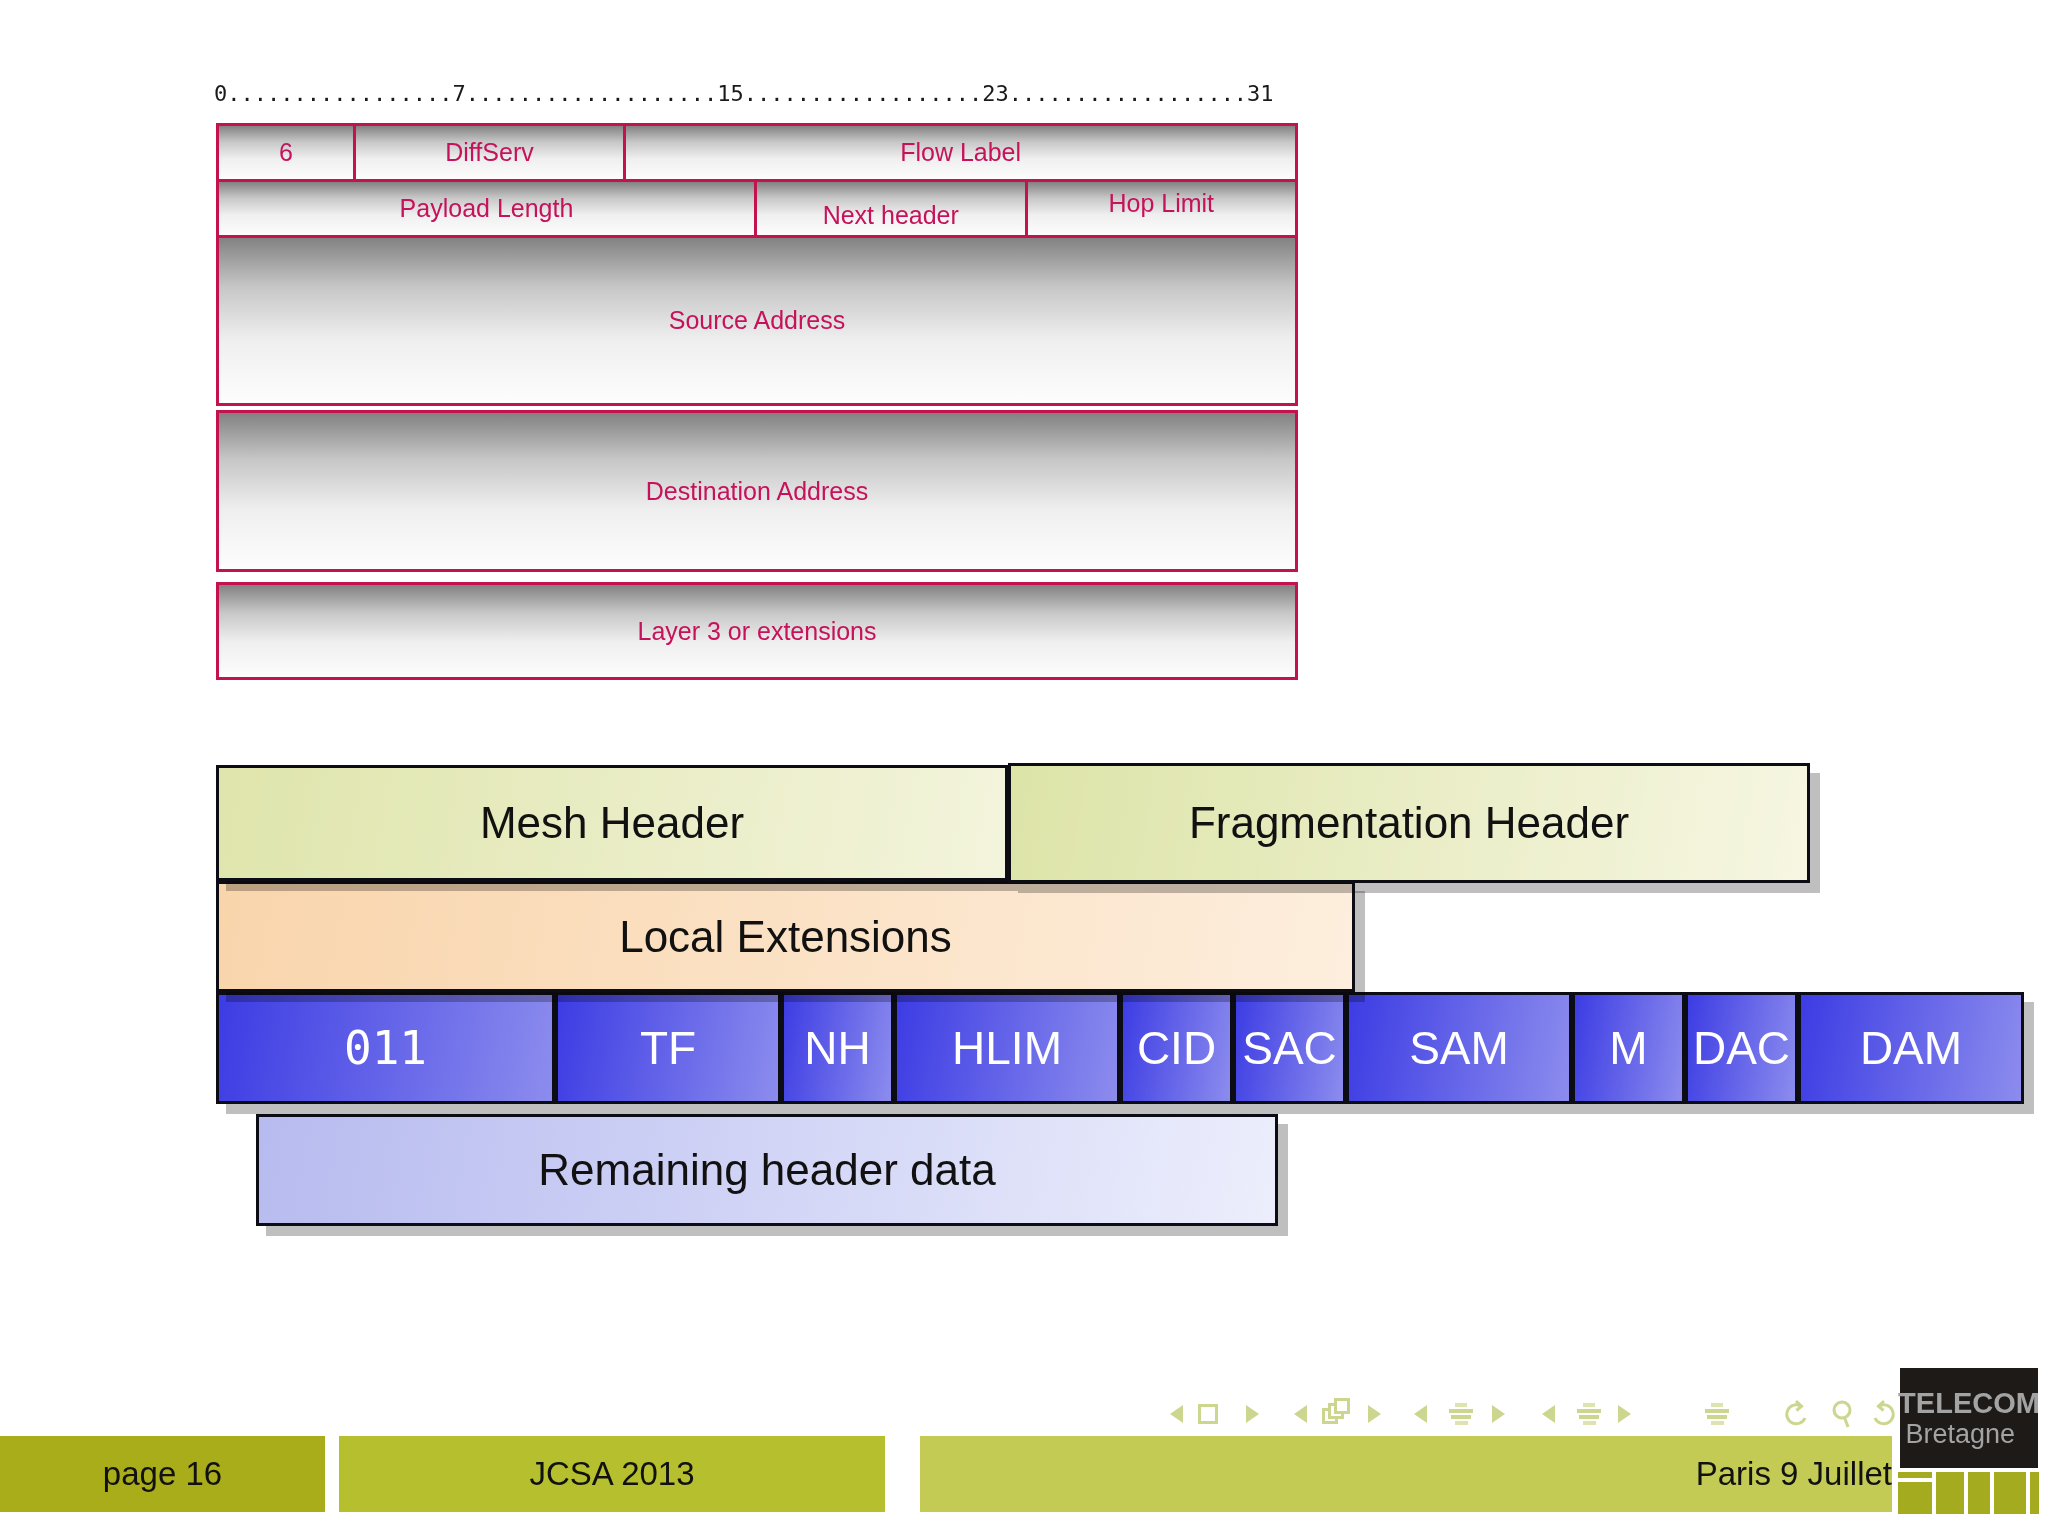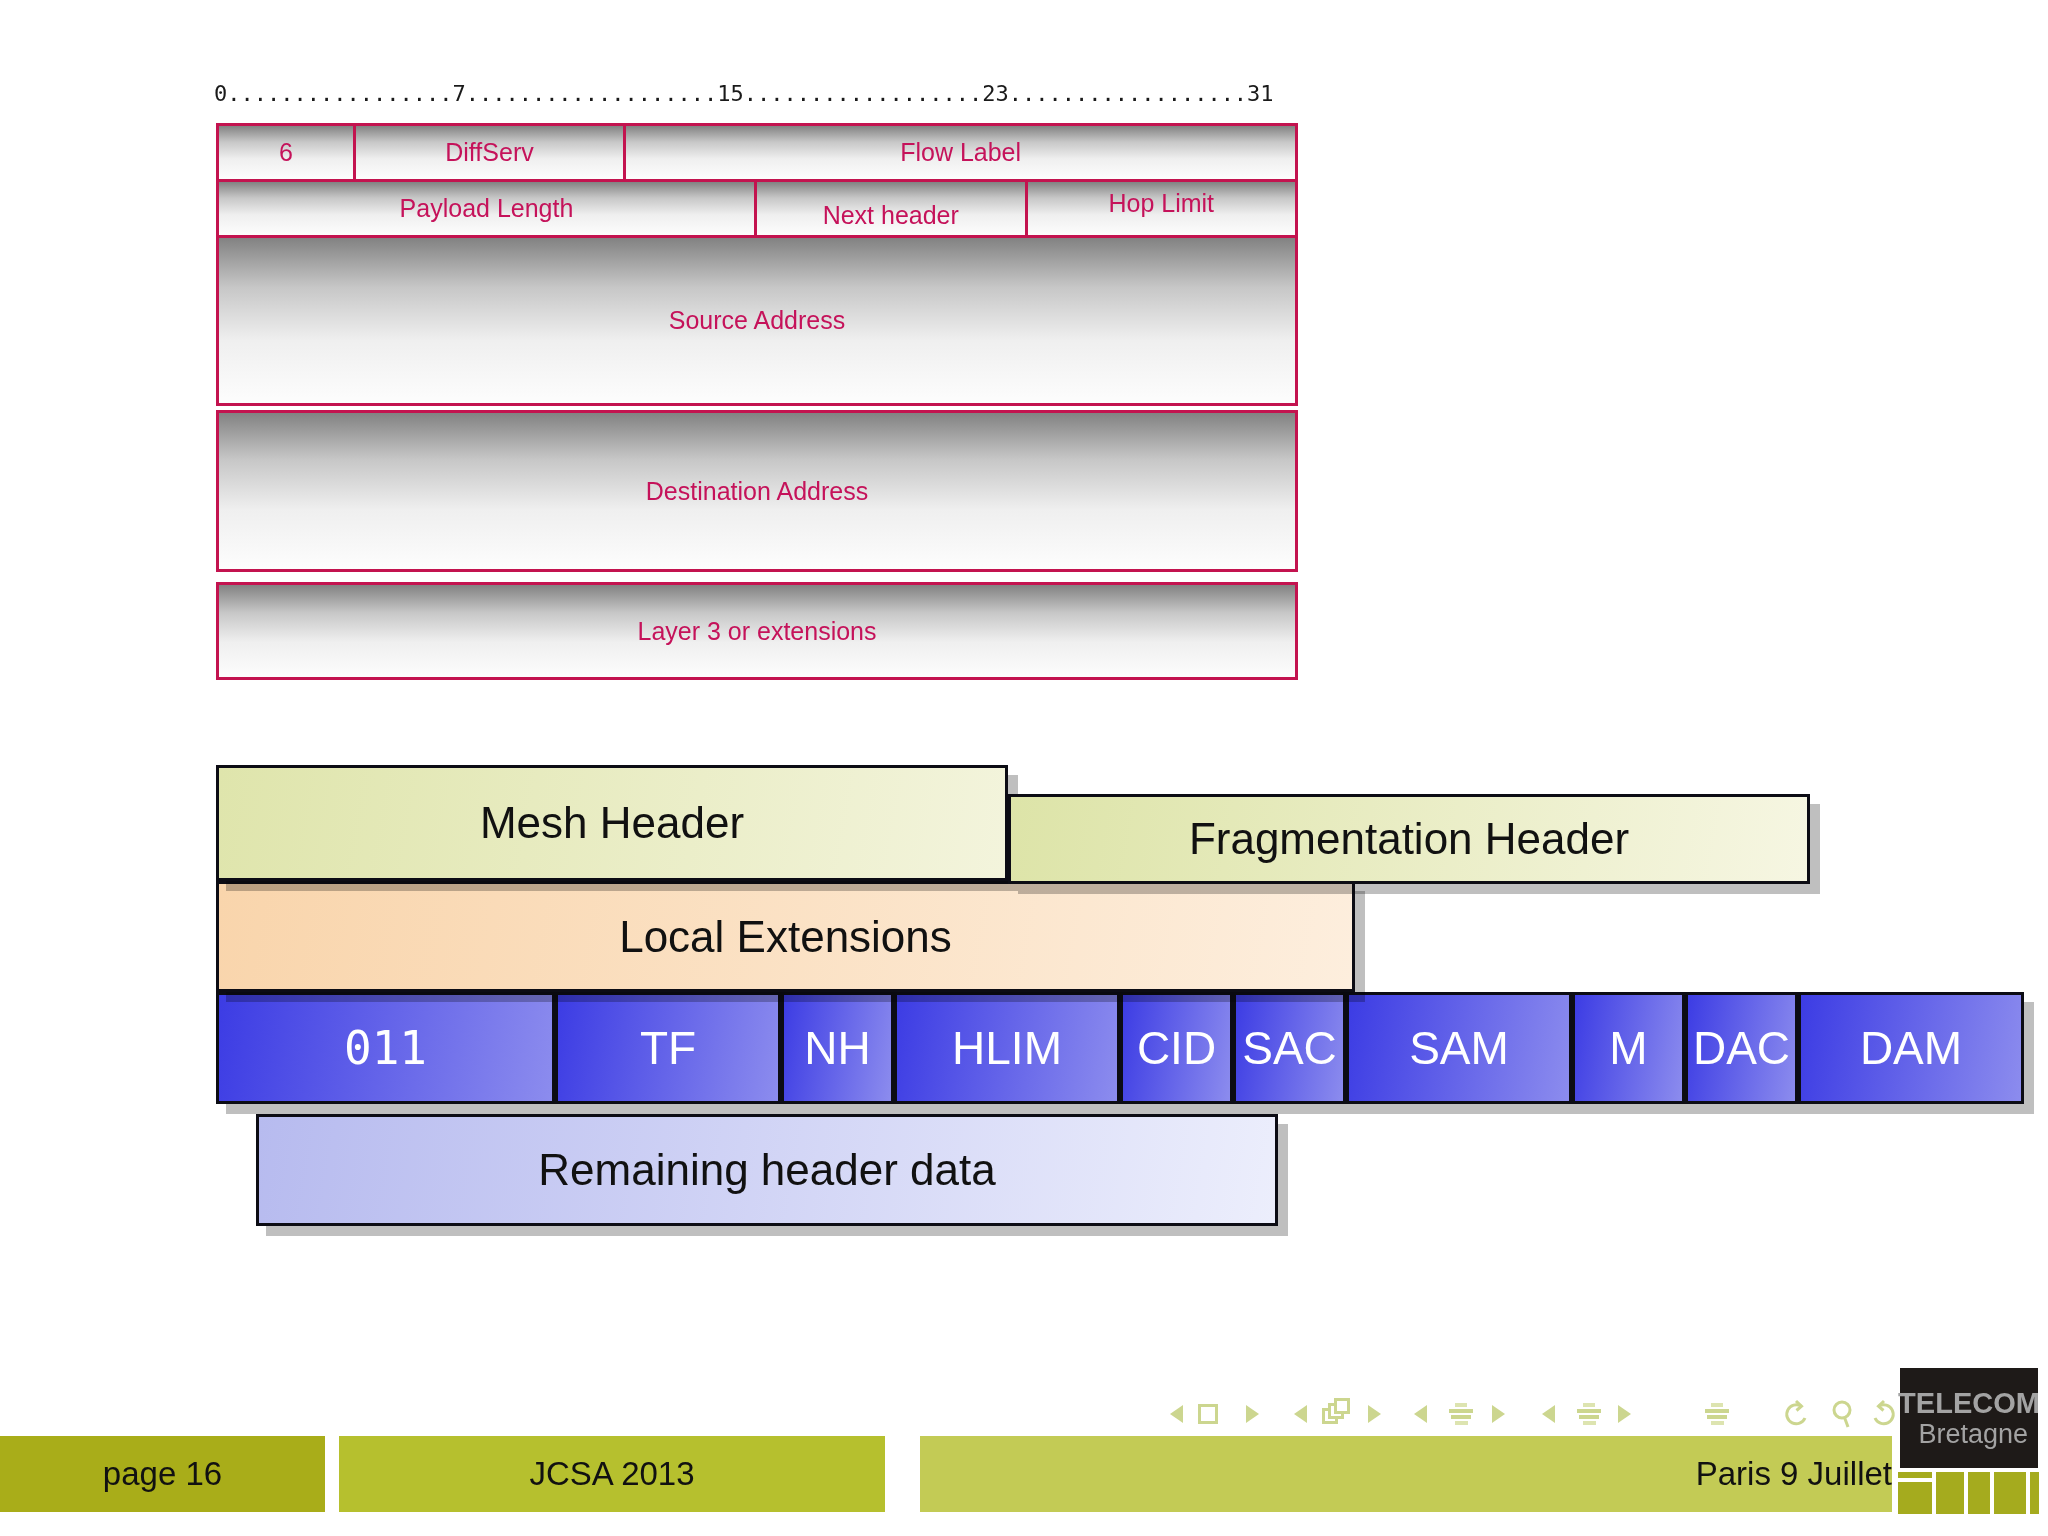--- a/index.html
+++ b/index.html
@@ -25,22 +25,22 @@
   .nudge-dn{position:relative;top:7px;} .nudge-up{position:relative;top:-5px;}
   .ipv6-dest{top:410px;height:162px;}
   .ipv6-l4{top:582px;height:98px;}
 
   
   .lp{position:absolute;box-sizing:border-box;border:3px solid #0c0c14;
       display:flex;align-items:center;justify-content:center;color:#111;
       font-size:44px;box-shadow:10px 10px 0 rgba(0,0,0,0.25);}
   .lp-mesh{left:216px;top:765px;width:792px;height:116px;z-index:6;
            background:linear-gradient(100deg,#dfe5ac 0%,#f3f4dc 100%);}
-  .lp-frag{left:1008px;top:763px;width:802px;height:90px;z-index:6;
-           background:linear-gradient(100deg,#dde4a8 0%,#f6f6e2 100%);margin-top:31px;}
+  .lp-frag{left:1008px;top:763px;width:802px;height:120px;z-index:6;
+           background:linear-gradient(100deg,#dde4a8 0%,#f6f6e2 100%);}
   .lp-ext{left:216px;top:881px;width:1139px;height:111px;z-index:5;
           background:linear-gradient(100deg,#f9d5ac 0%,#fdeedd 100%);}
   .lp-blue-row{position:absolute;left:216px;top:992px;height:112px;display:flex;z-index:4;}
   .bcell{box-sizing:border-box;border:3px solid #0c0c14;height:112px;
          background:linear-gradient(100deg,#3c3ce4 0%,#8c8cee 100%);
          color:#ffffff;font-size:46px;display:flex;align-items:center;justify-content:center;
          box-shadow:10px 10px 0 rgba(0,0,0,0.25);}
   .w1{width:113px;} .w2{width:226px;} .w3{width:339px;}
   .mono{font-family:"DejaVu Sans Mono",monospace;}
   .lp-rem{left:216px;top:1114px;width:1022px;height:112px;z-index:3;
@@ -73,21 +73,21 @@
         display:flex;align-items:center;}
   .fseg-1{left:0;width:325px;background:#a9ad19;justify-content:center;}
   .fseg-2{left:339px;width:546px;background:#b6c02e;justify-content:center;}
   .fseg-3{left:920px;width:972px;background:#c3cb55;justify-content:flex-end;padding-right:0;
           box-sizing:border-box;}
 
   
   .logo-black{position:absolute;left:1900px;top:1368px;width:138px;height:100px;background:#1e1a18;
               color:#a3a3a3;display:flex;flex-direction:column;align-items:center;justify-content:center;}
   .logo-l1{font-size:29px;font-weight:bold;letter-spacing:0px;line-height:32px;}
-  .logo-l2{font-size:27px;font-weight:normal;line-height:30px;align-self:flex-end;padding-right:10px;}
+  .logo-l2{font-size:27px;font-weight:normal;line-height:30px;align-self:flex-end;padding-right:23px;}
   .logo-art{position:absolute;left:1898px;top:1472px;width:146px;height:42px;display:flex;gap:4px;}
   .logo-art b{display:block;background:#a5ab1e;height:100%;}
   .la1{width:34px;background:linear-gradient(180deg,#a5ab1e 0 6px,#ffffff 6px 10px,#a5ab1e 10px 100%) !important;}
   .la2{width:28px;background-image:radial-gradient(#ffffff 2px,transparent 2.4px);background-size:9px 8px;}
   .la3{width:22px;background-image:radial-gradient(#ffffff 2px,transparent 2.4px);background-size:7px 9px;}
   .la4{width:32px;background-image:radial-gradient(#ffffff 2.2px,transparent 2.6px);background-size:10px 11px;}
   .la5{width:9px;}
 </style>
 </head>
 <body>

